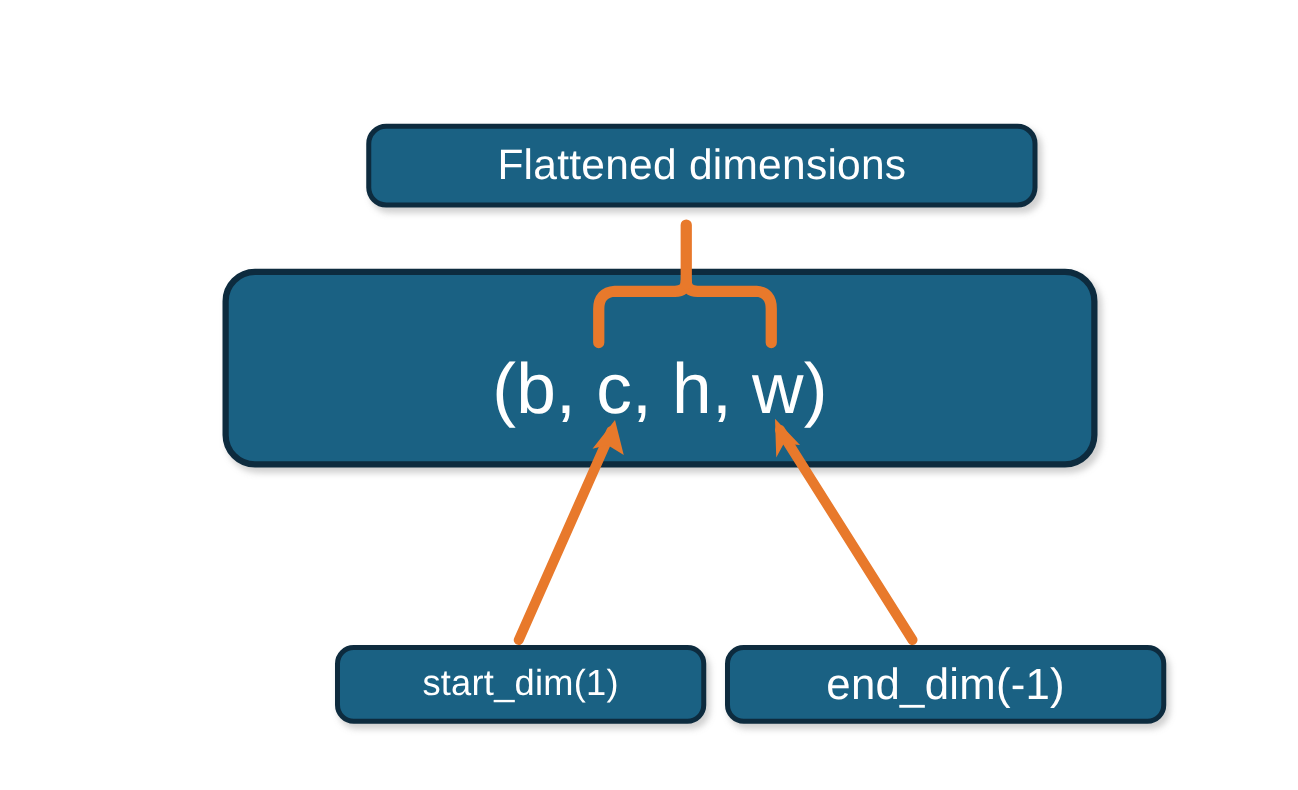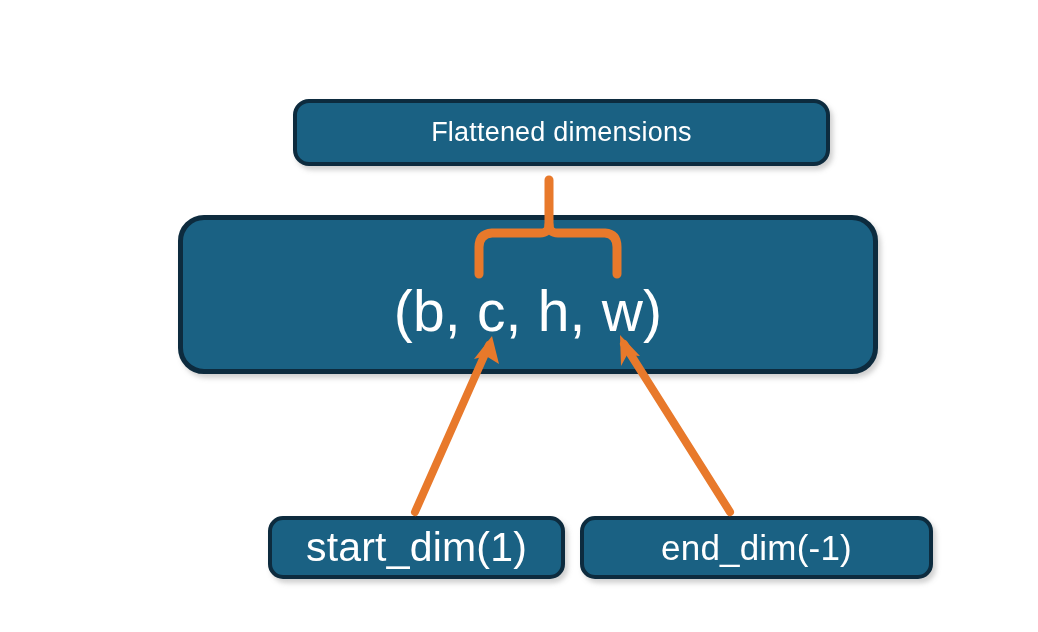--- a/index.html
+++ b/index.html
@@ -31,21 +31,21 @@
     font-family: "Liberation Sans", sans-serif;
     font-weight: 400;
     letter-spacing: 0.2px;
     box-shadow: 3px 4px 5px rgba(120,120,120,0.35);
   }
   #node-flattened {
     left: 293px;
     top: 99px;
     width: 537px;
     height: 67px;
-    font-size: 27px;
+    font-size: 34px;
     border-radius: 16px;
   }
   #node-shape {
     left: 178px;
     top: 215px;
     width: 700px;
     height: 159px;
     font-size: 57px;
     border-radius: 26px;
     border-width: 5px;
@@ -54,21 +54,21 @@
     display: block;
     line-height: 1;
     transform: translateY(6px);
     margin-top: 21px;
   }
   #node-start-dim {
     left: 268px;
     top: 516px;
     width: 297px;
     height: 63px;
-    font-size: 41px;
+    font-size: 29px;
     border-radius: 15px;
   }
   #node-end-dim {
     left: 580px;
     top: 516px;
     width: 353px;
     height: 63px;
     font-size: 35px;
     border-radius: 15px;
   }

